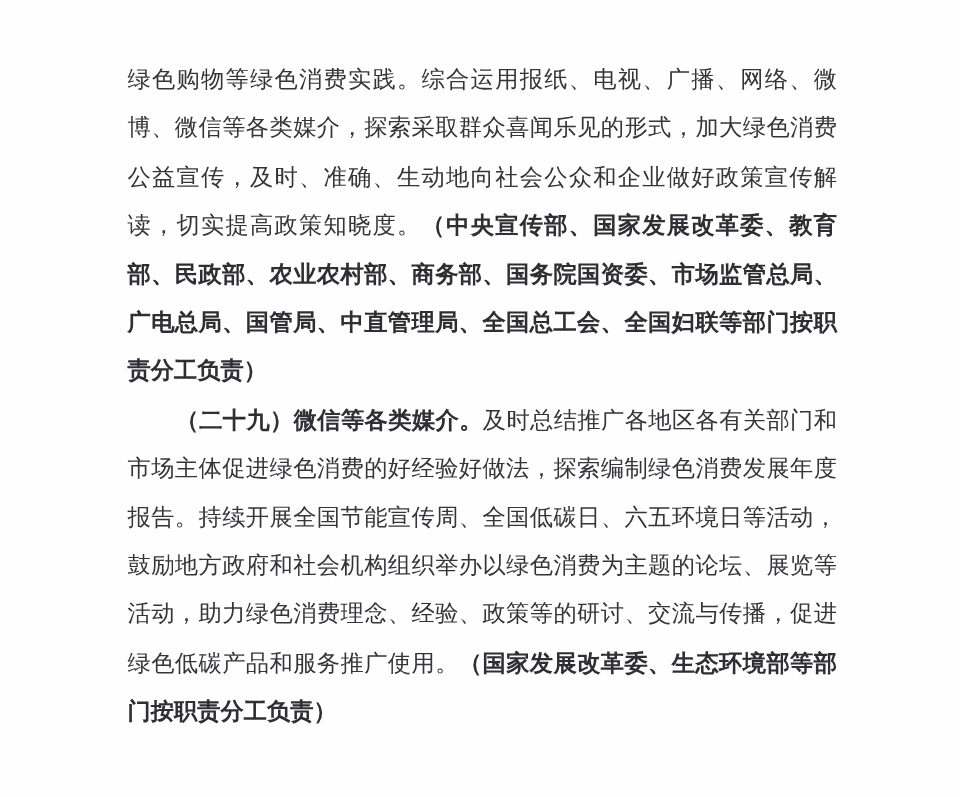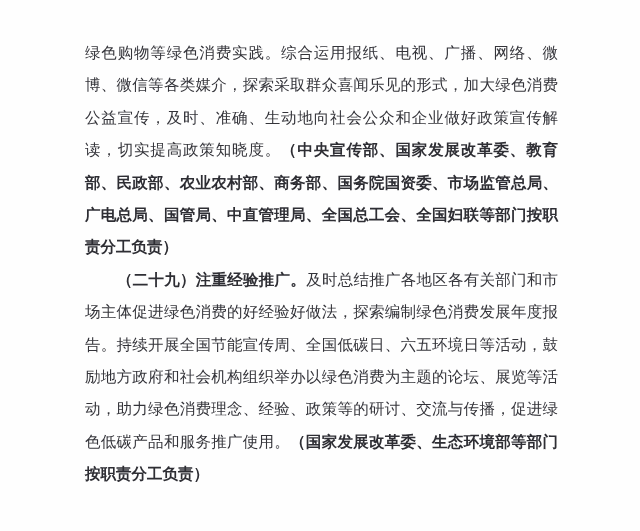--- a/index.html
+++ b/index.html
@@ -41,15 +41,15 @@
     font-weight: 700;
     color: #2e2e34;
   }
 </style>
 </head>
 <body>
 
 <div class="page" style="background: rgb(254, 254, 254); text-decoration: underline;">
   <div class="text-block" id="text-block" style="color: rgb(52, 52, 58);">
       <p class="para"><span class="seg-regular">绿色购物等绿色消费实践。综合运用报纸、电视、广播、网络、微博、微信等各类媒介，探索采取群众喜闻乐见的形式，加大绿色消费公益宣传，及时、准确、生动地向社会公众和企业做好政策宣传解读，切实提高政策知晓度。</span><span class="seg-bold" style="color: rgb(46, 46, 52);">（中央宣传部、国家发展改革委、教育部、民政部、农业农村部、商务部、国务院国资委、市场监管总局、广电总局、国管局、中直管理局、全国总工会、全国妇联等部门按职责分工负责）</span></p>
-      <p class="para indent"><span class="seg-bold" style="color: rgb(46, 46, 52);">（二十九）注重经验推广。</span><span class="seg-regular">及时总结推广各地区各有关部门和市场主体促进绿色消费的好经验好做法，探索编制绿色消费发展年度报告。持续开展全国节能宣传周、全国低碳日、六五环境日等活动，鼓励地方政府和社会机构组织举办以绿色消费为主题的论坛、展览等活动，助力绿色消费理念、经验、政策等的研讨、交流与传播，促进绿色低碳产品和服务推广使用。</span><span class="seg-bold" style="color: rgb(46, 46, 52);">（国家发展改革委、生态环境部等部门按职责分工负责）</span></p>
+      <p class="para indent"><span class="seg-bold" style="color: rgb(46, 46, 52);">（二十九）微信等各类媒介。</span><span class="seg-regular">及时总结推广各地区各有关部门和市场主体促进绿色消费的好经验好做法，探索编制绿色消费发展年度报告。持续开展全国节能宣传周、全国低碳日、六五环境日等活动，鼓励地方政府和社会机构组织举办以绿色消费为主题的论坛、展览等活动，助力绿色消费理念、经验、政策等的研讨、交流与传播，促进绿色低碳产品和服务推广使用。</span><span class="seg-bold" style="color: rgb(46, 46, 52);">（国家发展改革委、生态环境部等部门按职责分工负责）</span></p>
     </div>
 </div>
 
 </body></html>

